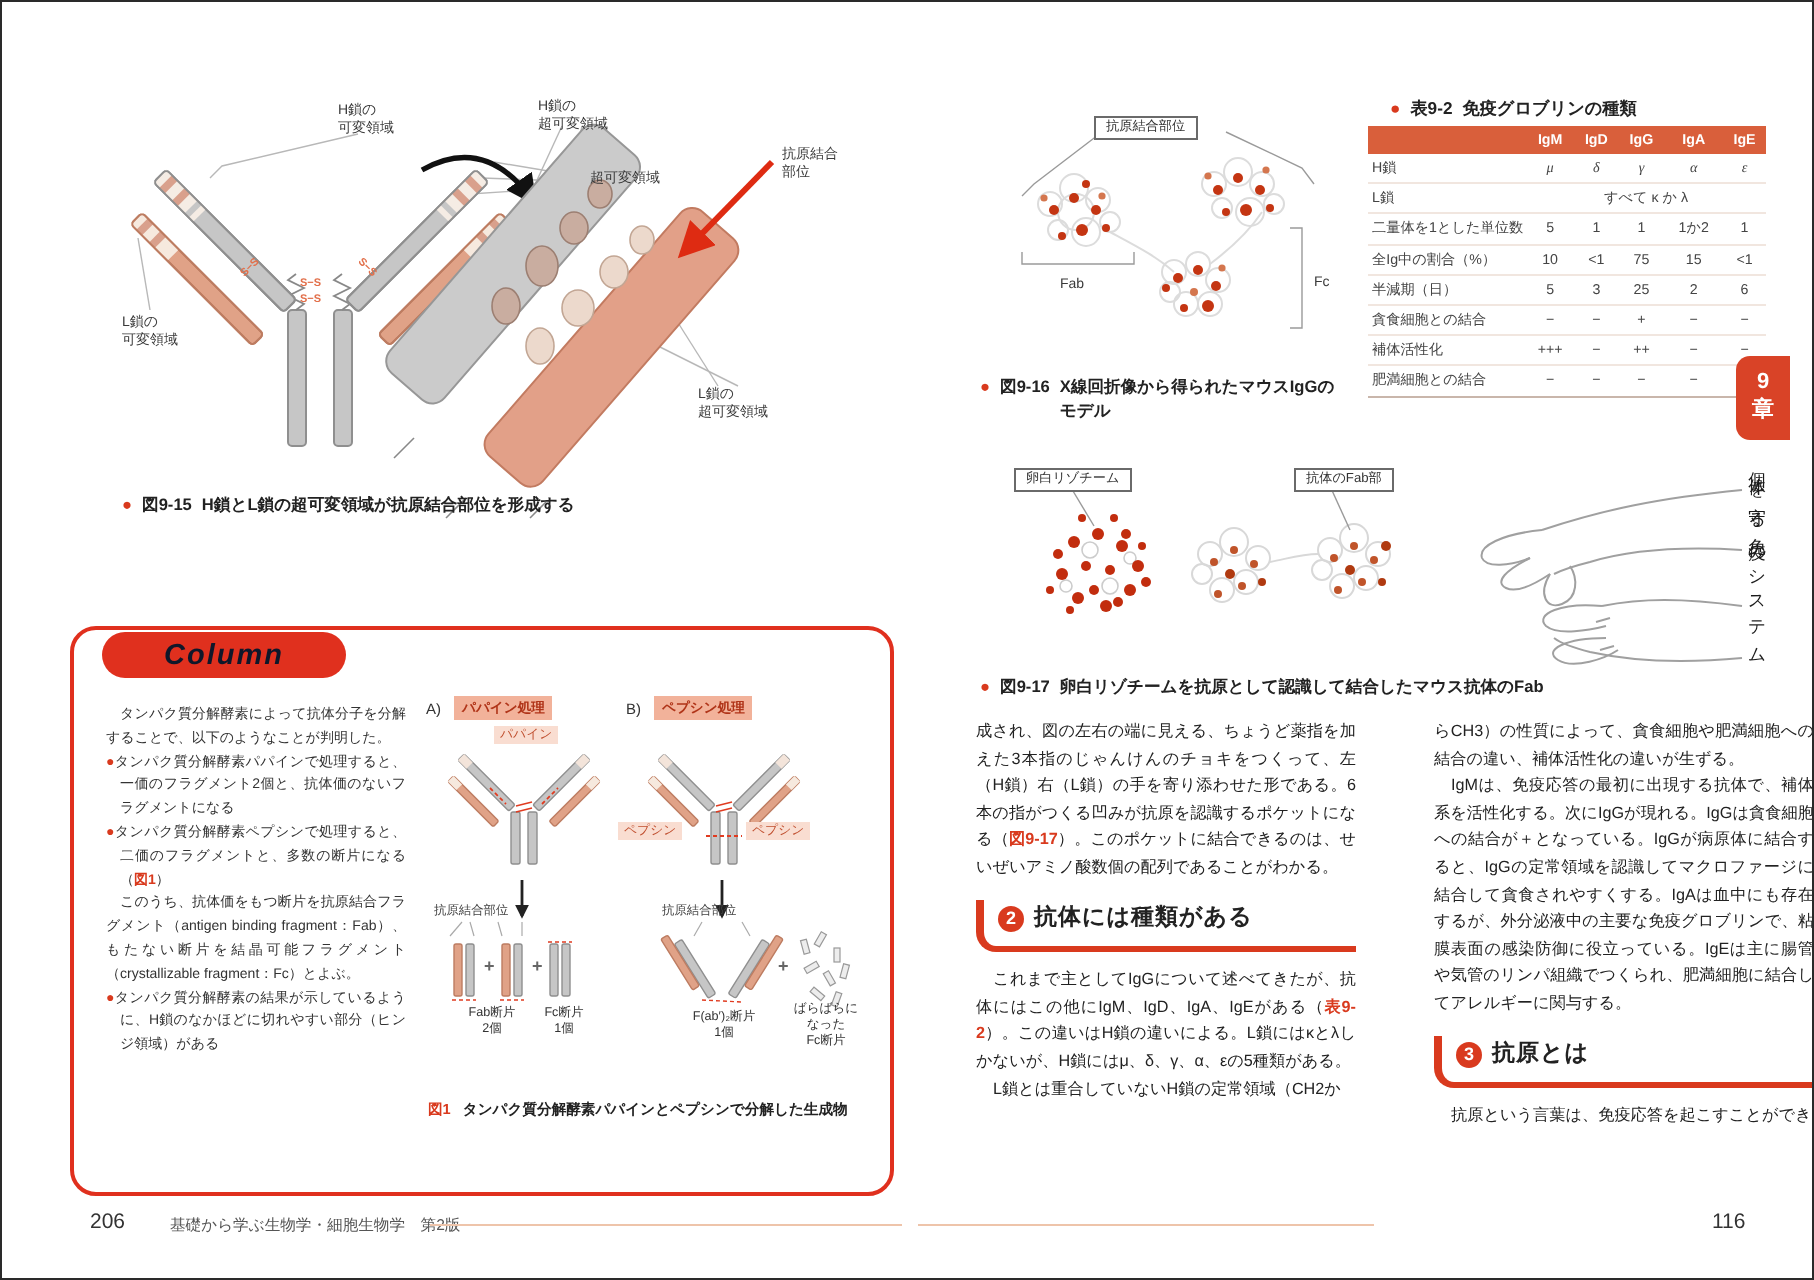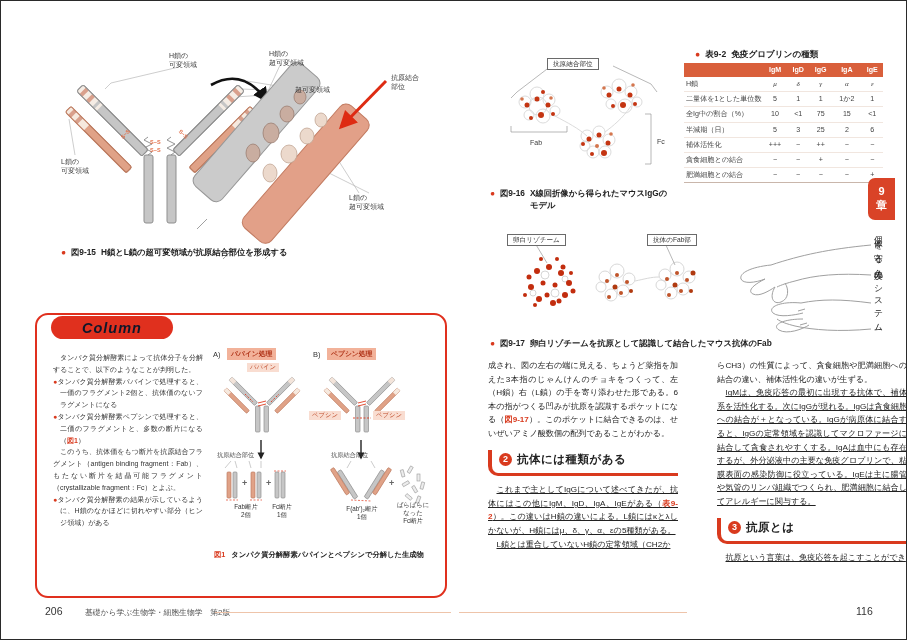--- a/index.html
+++ b/index.html
@@ -42,21 +42,21 @@
   table.ig tr:last-child td{border-bottom:1px solid #c9b6ab;}
   table.ig td.rl{text-align:left;padding-left:2px;white-space:nowrap;}
   .gk{font-style:italic;font-family:"Liberation Serif","DejaVu Serif",serif;}
   
   .chtab{position:absolute;left:867px;top:177px;width:27px;height:42px;background:#d94327;border-radius:7px 0 0 7px;
          color:#fff;font-weight:bold;font-size:11px;line-height:1.25;display:flex;align-items:center;justify-content:center;text-align:center;white-space:pre-line;}
   .chtitle{position:absolute;left:872px;top:228px;writing-mode:vertical-rl;font-size:8.8px;letter-spacing:2.5px;color:#1a1a1a;}
   
   .bodycol{position:absolute;top:358px;width:190px;font-size:8.1px;line-height:13.6px;text-align:justify;color:#222;}
   .bodycol p{margin:0;}
-  .bodycol .ind{text-indent:8.5px;text-decoration:underline;}
+  .bodycol .ind{text-indent:8.5px;}
   .refred{color:#d93a1e;font-weight:bold;}
   .sect{border-left:4px solid #d93a1e;border-bottom:3px solid #d93a1e;border-bottom-left-radius:10px;
         padding:3px 0 7px 7px;margin:9px 0 7px 0;display:flex;align-items:center;gap:5px;text-indent:0;}
   .sect .num{flex:0 0 auto;width:13px;height:13px;border-radius:50%;background:#d93a1e;color:#fff;font-size:9px;font-weight:bold;
              display:flex;align-items:center;justify-content:center;}
   .sect .ht{font-size:11.5px;font-weight:bold;letter-spacing:0.5px;}
   
   .pgnum{position:absolute;font-size:10.5px;color:#333;}
   .foottxt{position:absolute;font-size:7.8px;color:#555;}
   .footline{position:absolute;height:1px;background:#eec4aa;}
@@ -424,20 +424,24 @@
     </tr>
     <tr>
       <td class="rl">H鎖</td>
       <td class="gk">μ</td>
           <td class="gk">δ</td>
       <td class="gk">γ</td>
           <td class="gk">α</td>
       <td class="gk">ε</td>
     </tr>
     <tr>
+      <td class="rl">L鎖</td>
+      <td colspan="5">すべて κ か λ</td>
+    </tr>
+    <tr>
       <td class="rl">二量体を1とした単位数</td>
       <td>5</td>
           <td>1</td>
       <td>1</td>
           <td>1か2</td>
       <td>1</td>
     </tr>
     <tr>
       <td class="rl">全Ig中の割合（%）</td>
       <td>10</td>
@@ -448,32 +452,32 @@
     </tr>
     <tr>
       <td class="rl">半減期（日）</td>
       <td>5</td>
           <td>3</td>
       <td>25</td>
           <td>2</td>
       <td>6</td>
     </tr>
     <tr>
+      <td class="rl">貪食細胞との結合</td>
+      <td>−</td>
+          <td>−</td>
+      <td>+</td>
+          <td>−</td>
+      <td>−</td>
+    </tr>
+    <tr>
       <td class="rl">補体活性化</td>
       <td>+++</td>
           <td>−</td>
       <td>++</td>
-          <td>−</td>
-      <td>−</td>
-    </tr>
-    <tr>
-      <td class="rl">貪食細胞との結合</td>
-      <td>−</td>
-          <td>−</td>
-      <td>+</td>
           <td>−</td>
       <td>−</td>
     </tr>
     <tr>
       <td class="rl">肥満細胞との結合</td>
       <td>−</td>
           <td>−</td>
       <td>−</td>
           <td>−</td>
       <td>+</td>

